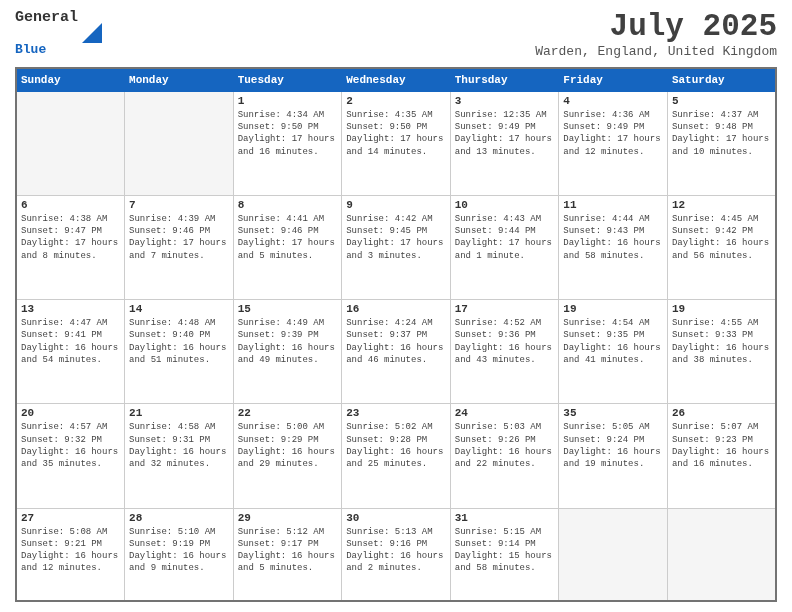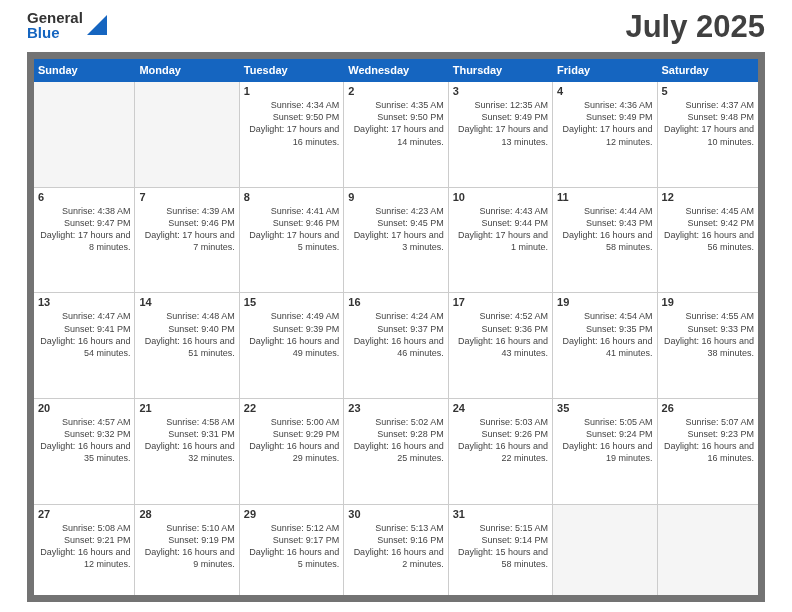--- a/index.html
+++ b/index.html
@@ -6,23 +6,24 @@
     body {
       width: 792px;
       height: 612px;
       background: #fff;
       font-family: Arial, sans-serif;
       overflow: hidden;
     }
     .page {
       width: 792px;
       height: 612px;
-      padding: 10px 27px;
+      padding: 10px 15px;
       display: flex;
       flex-direction: column;
+      font-family: Liberation Mono, monospace;
     }
     .header {
       display: flex;
       justify-content: space-between;
       align-items: flex-start;
       margin-bottom: 8px;
     }
     .logo {
       display: flex;
       align-items: center;
@@ -32,23 +33,24 @@
       display: flex;
       flex-direction: column;
       line-height: 1;
     }
     .logo-general {
       font-size: 15px;
       font-weight: bold;
       color: #333;
     }
     .logo-blue {
-      font-size: 15px;
+      font-size: 13px;
       font-weight: bold;
       color: #1565c0;
+      margin-top: 18px;
     }
     .logo-icon {
       width: 20px;
       height: 20px;
       margin-left: 2px;
     }
     .title-block {
       text-align: right;
     }
     .main-title {
@@ -56,21 +58,21 @@
       font-weight: bold;
       color: #404040;
       line-height: 1.1;
     }
     .subtitle {
       font-size: 13px;
       color: #555;
     }
     .calendar {
       flex: 1;
-      border: 7px solid #737373;
+      border: 2px solid #737373;
       border-collapse: collapse;
       width: 100%;
       table-layout: fixed;
     }
     .calendar th {
       background: #1565c0;
       color: #fff;
       font-size: 11px;
       font-weight: bold;
       padding: 5px 4px;
@@ -92,21 +94,20 @@
       font-size: 11px;
       font-weight: bold;
       color: #333;
       display: block;
       margin-bottom: 2px;
     }
     .day-info {
       font-size: 9px;
       color: #444;
       line-height: 1.35;
-      text-align: right;
     }
     table {
       width: 100%;
       border-collapse: collapse;
     }
   </style>
 </head>
 <body>
 
 <div class="page">
@@ -115,20 +116,21 @@
       <div class="logo-text">
         <span class="logo-general">General</span>
         <span class="logo-blue">Blue</span>
       </div>
       <svg class="logo-icon" viewBox="0 0 20 20">
         <polygon points="0,20 20,0 20,20" fill="#1565c0"></polygon>
       </svg>
     </div>
     <div class="title-block">
       <div class="main-title">July 2025</div>
+      <div class="subtitle">Warden, England, United Kingdom</div>
     </div>
   </div>
 
   <table class="calendar">
     <thead>
       <tr>
         <th>Sunday</th>
         <th>Monday</th>
         <th>Tuesday</th>
         <th>Wednesday</th>
@@ -186,21 +188,21 @@
 Daylight: 17 hours and 7 minutes.</div>
           </td>
           <td>
             <span class="day-number">8</span>
             <div class="day-info">Sunrise: 4:41 AM
 Sunset: 9:46 PM
 Daylight: 17 hours and 5 minutes.</div>
           </td>
           <td>
             <span class="day-number">9</span>
-            <div class="day-info">Sunrise: 4:23 AM
+            <div class="day-info">Sunrise: 4:42 AM
 Sunset: 9:45 PM
 Daylight: 17 hours and 3 minutes.</div>
           </td>
           <td>
             <span class="day-number">10</span>
             <div class="day-info">Sunrise: 4:43 AM
 Sunset: 9:44 PM
 Daylight: 17 hours and 1 minute.</div>
           </td>
           <td>

